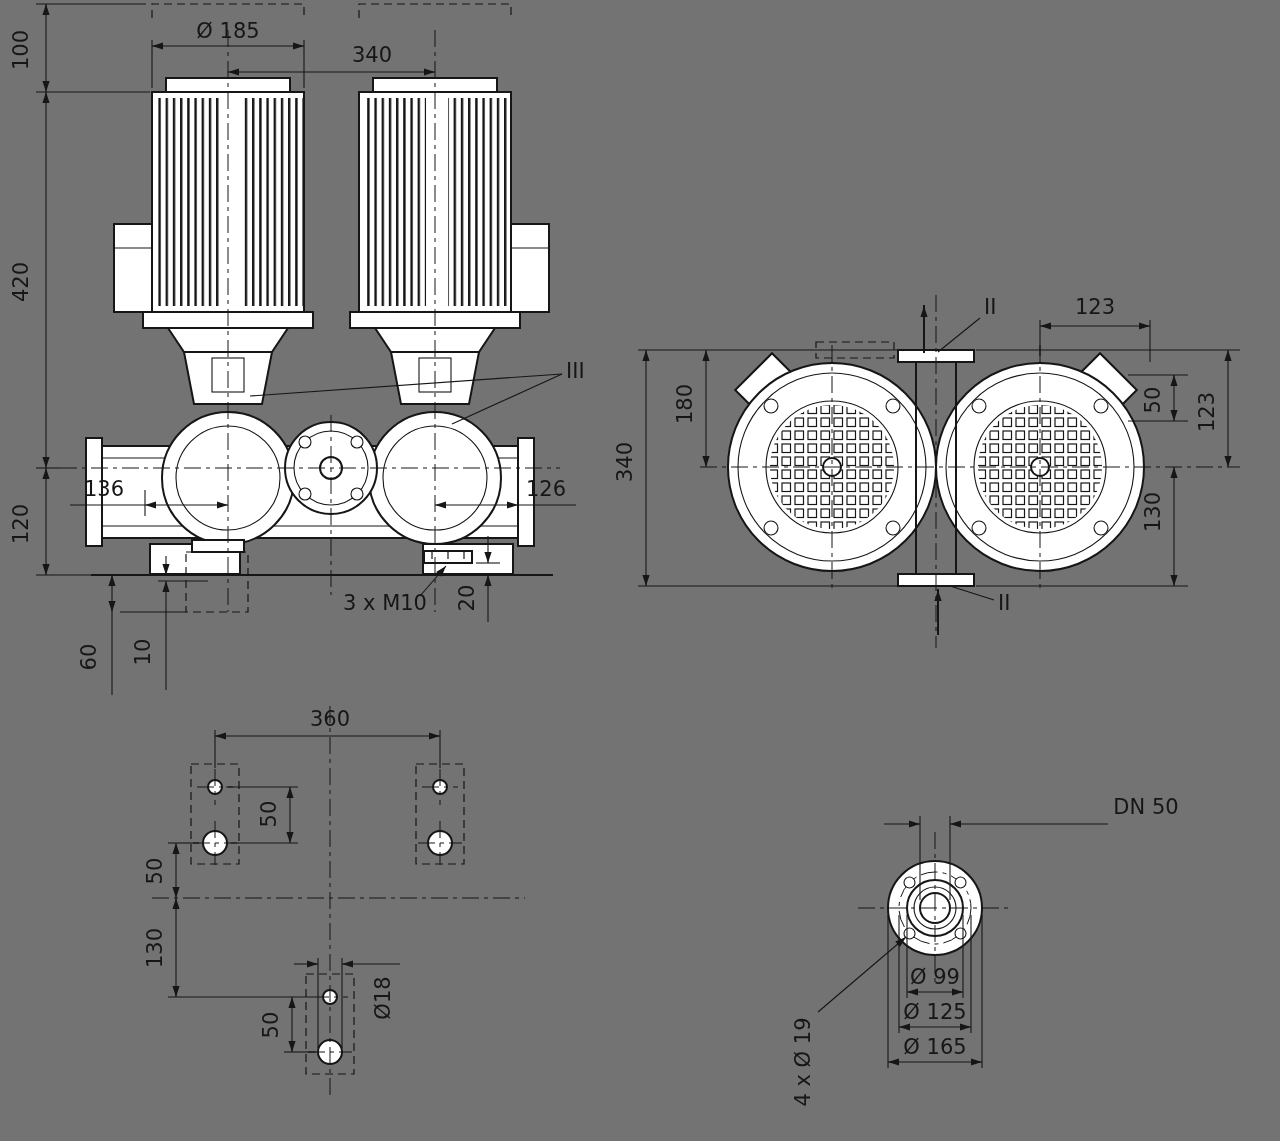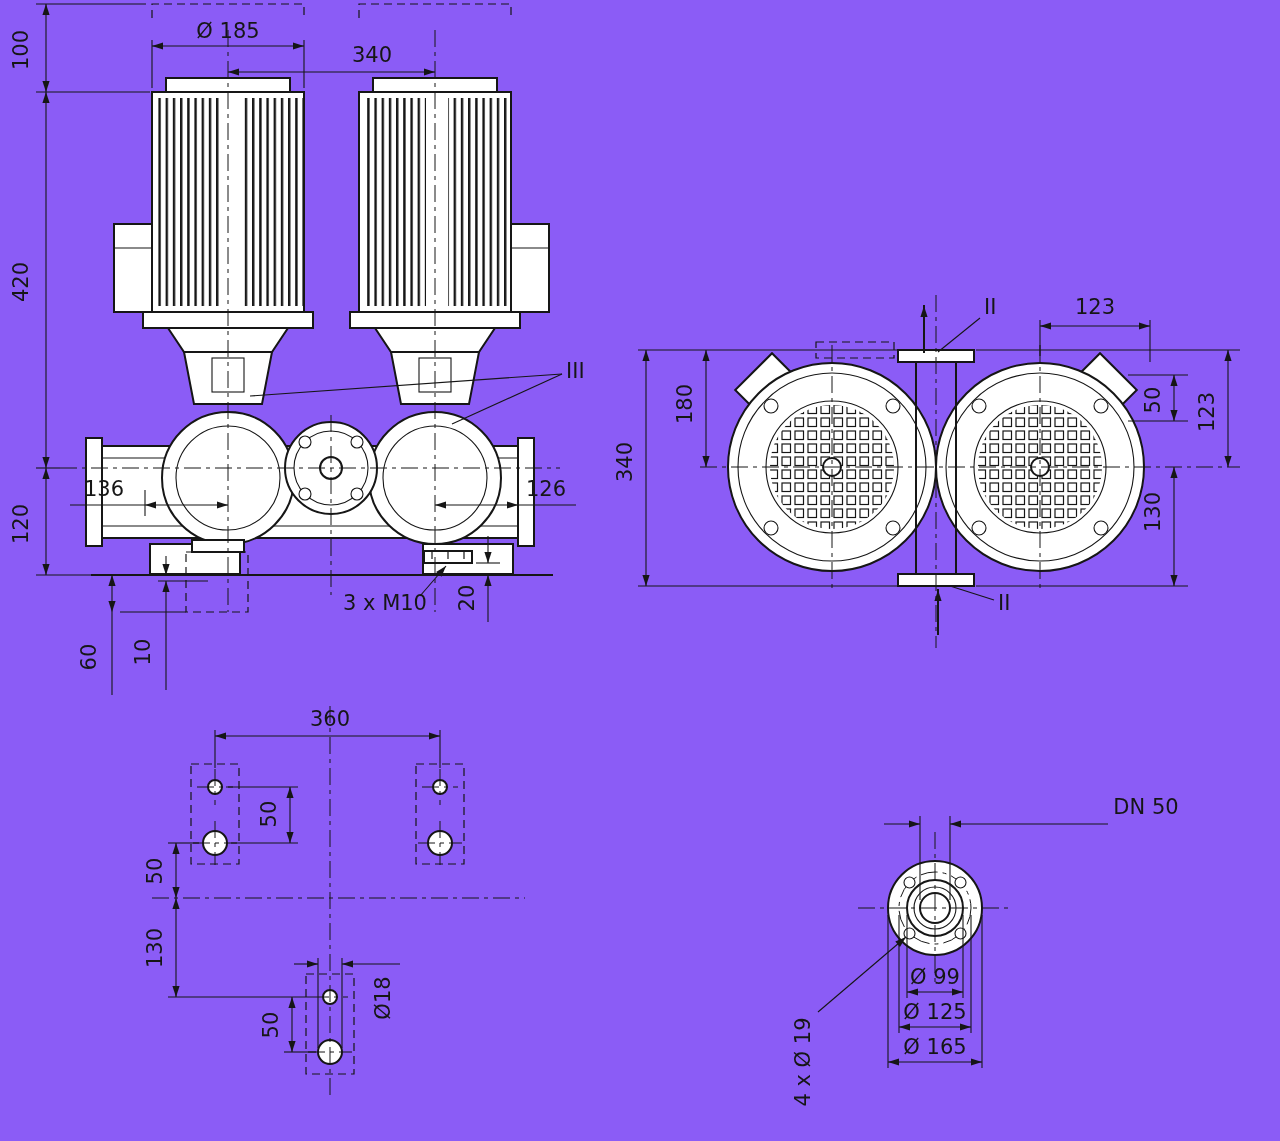--- a/index.html
+++ b/index.html
@@ -1,16 +1,16 @@
 <!DOCTYPE html>
 <html><head>
 <meta charset="utf-8">
 <style>
   html,body{margin:0;padding:0;background:#ffffff;}
-  .canvas{width:1280px;height:1141px;background:#8b5cf6;position:relative;overflow:hidden;}
+  .canvas{width:1280px;height:1141px;background:#737373;position:relative;overflow:hidden;}
   svg{display:block;}
   text{font-family:"DejaVu Sans","Liberation Sans",sans-serif;font-size:21px;fill:#161616;}
   .ln{stroke:#161616;stroke-width:2;fill:none;stroke-linecap:square;}
   .lt{stroke:#161616;stroke-width:1.1;fill:none;}
   .dim{stroke:#161616;stroke-width:1.1;fill:none;}
   .cl{stroke:#161616;stroke-width:1;fill:none;stroke-dasharray:17 5 4 5;}
   .dsh{stroke:#161616;stroke-width:1.2;fill:none;stroke-dasharray:8 5;}
   .wh{fill:#ffffff;}
 </style>
 </head>

